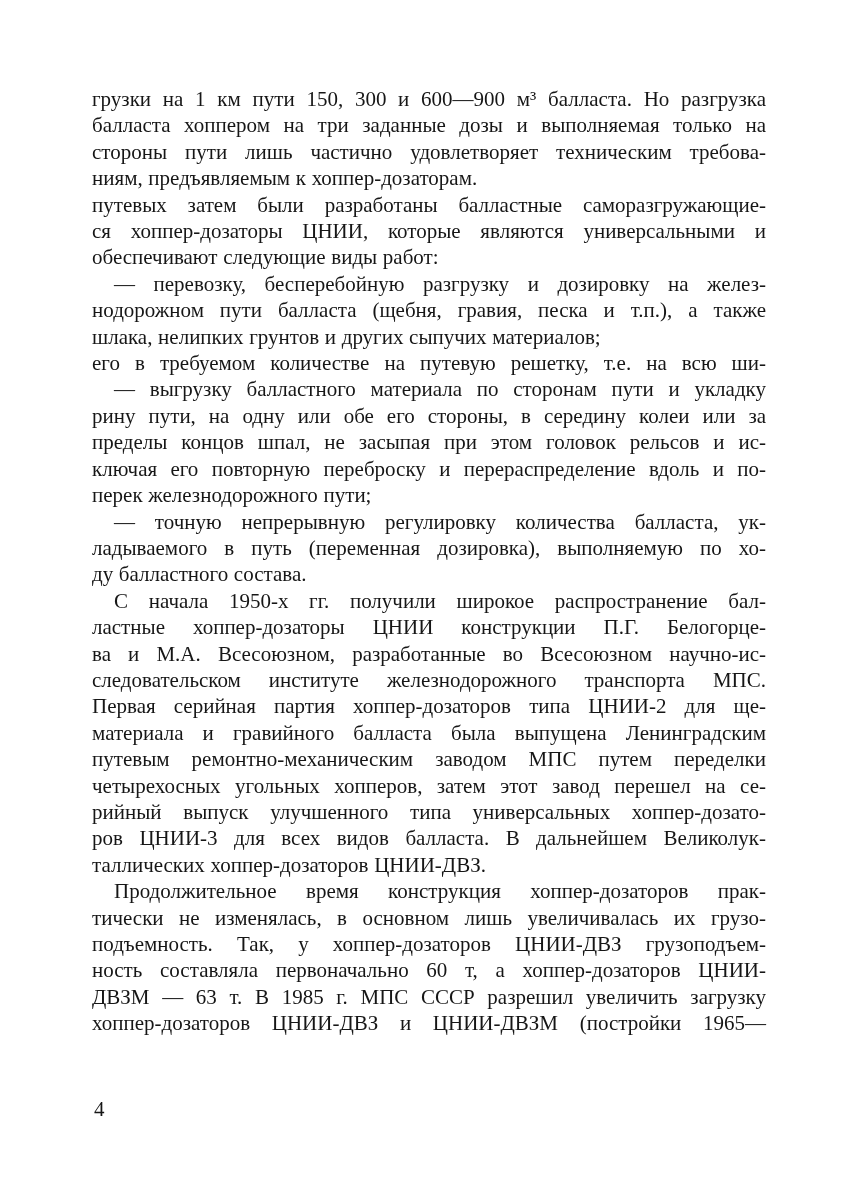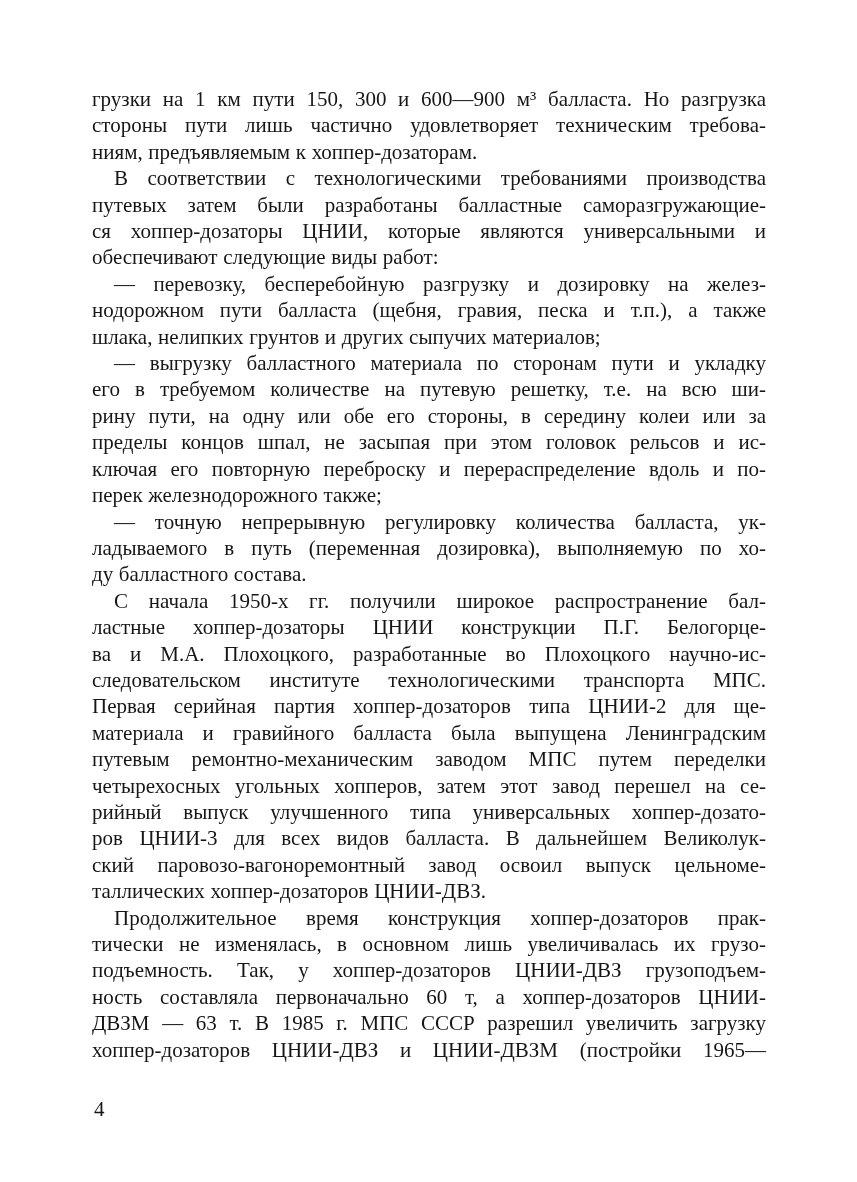--- a/index.html
+++ b/index.html
@@ -46,49 +46,48 @@
     line-height: 26px;
     color: #161616;
   }
 </style>
 </head>
 <body>
 
 <div class="page">
   <div class="text-block">
       <div class="line">грузки на 1 км пути 150, 300 и 600—900 м³ балласта. Но разгрузка</div>
+      <div class="line">балласта хоппером на три заданные дозы и выполняемая только на</div>
       <div class="line">стороны пути лишь частично удовлетворяет техническим требова-</div>
       <div class="line noj">ниям, предъявляемым к хоппер-дозаторам.</div>
-      <div class="line ind">В соответствии с технологическими требованиями производства</div>
       <div class="line">путевых затем были разработаны балластные саморазгружающие-</div>
       <div class="line">ся хоппер-дозаторы ЦНИИ, которые являются универсальными и</div>
       <div class="line noj">обеспечивают следующие виды работ:</div>
       <div class="line ind">— перевозку, бесперебойную разгрузку и дозировку на желез-</div>
       <div class="line">нодорожном пути балласта (щебня, гравия, песка и т.п.), а также</div>
       <div class="line noj">шлака, нелипких грунтов и других сыпучих материалов;</div>
+      <div class="line">его в требуемом количестве на путевую решетку, т.е. на всю ши-</div>
       <div class="line ind">— выгрузку балластного материала по сторонам пути и укладку</div>
-      <div class="line">его в требуемом количестве на путевую решетку, т.е. на всю ши-</div>
       <div class="line">рину пути, на одну или обе его стороны, в середину колеи или за</div>
       <div class="line">пределы концов шпал, не засыпая при этом головок рельсов и ис-</div>
       <div class="line">ключая его повторную переброску и перераспределение вдоль и по-</div>
-      <div class="line noj">перек железнодорожного также;</div>
+      <div class="line noj">перек железнодорожного пути;</div>
       <div class="line ind">— точную непрерывную регулировку количества балласта, ук-</div>
       <div class="line">ладываемого в путь (переменная дозировка), выполняемую по хо-</div>
       <div class="line noj">ду балластного состава.</div>
       <div class="line ind">С начала 1950-х гг. получили широкое распространение бал-</div>
       <div class="line">ластные хоппер-дозаторы ЦНИИ конструкции П.Г. Белогорце-</div>
-      <div class="line">ва и М.А. Плохоцкого, разработанные во Плохоцкого научно-ис-</div>
-      <div class="line">следовательском институте технологическими транспорта МПС.</div>
+      <div class="line">ва и М.А. Всесоюзном, разработанные во Всесоюзном научно-ис-</div>
+      <div class="line">следовательском институте железнодорожного транспорта МПС.</div>
       <div class="line">Первая серийная партия хоппер-дозаторов типа ЦНИИ-2 для ще-</div>
       <div class="line">материала и гравийного балласта была выпущена Ленинградским</div>
       <div class="line">путевым ремонтно-механическим заводом МПС путем переделки</div>
       <div class="line">четырехосных угольных хопперов, затем этот завод перешел на се-</div>
       <div class="line">рийный выпуск улучшенного типа универсальных хоппер-дозато-</div>
       <div class="line">ров ЦНИИ-3 для всех видов балласта. В дальнейшем Великолук-</div>
-      <div class="line">ский паровозо-вагоноремонтный завод освоил выпуск цельноме-</div>
       <div class="line noj">таллических хоппер-дозаторов ЦНИИ-ДВЗ.</div>
       <div class="line ind">Продолжительное время конструкция хоппер-дозаторов прак-</div>
       <div class="line">тически не изменялась, в основном лишь увеличивалась их грузо-</div>
       <div class="line">подъемность. Так, у хоппер-дозаторов ЦНИИ-ДВЗ грузоподъем-</div>
       <div class="line">ность составляла первоначально 60 т, а хоппер-дозаторов ЦНИИ-</div>
       <div class="line">ДВЗМ — 63 т. В 1985 г. МПС СССР разрешил увеличить загрузку</div>
       <div class="line">хоппер-дозаторов ЦНИИ-ДВЗ и ЦНИИ-ДВЗМ (постройки 1965—</div>
     </div>
   <div class="page-number">4</div>
 </div>

